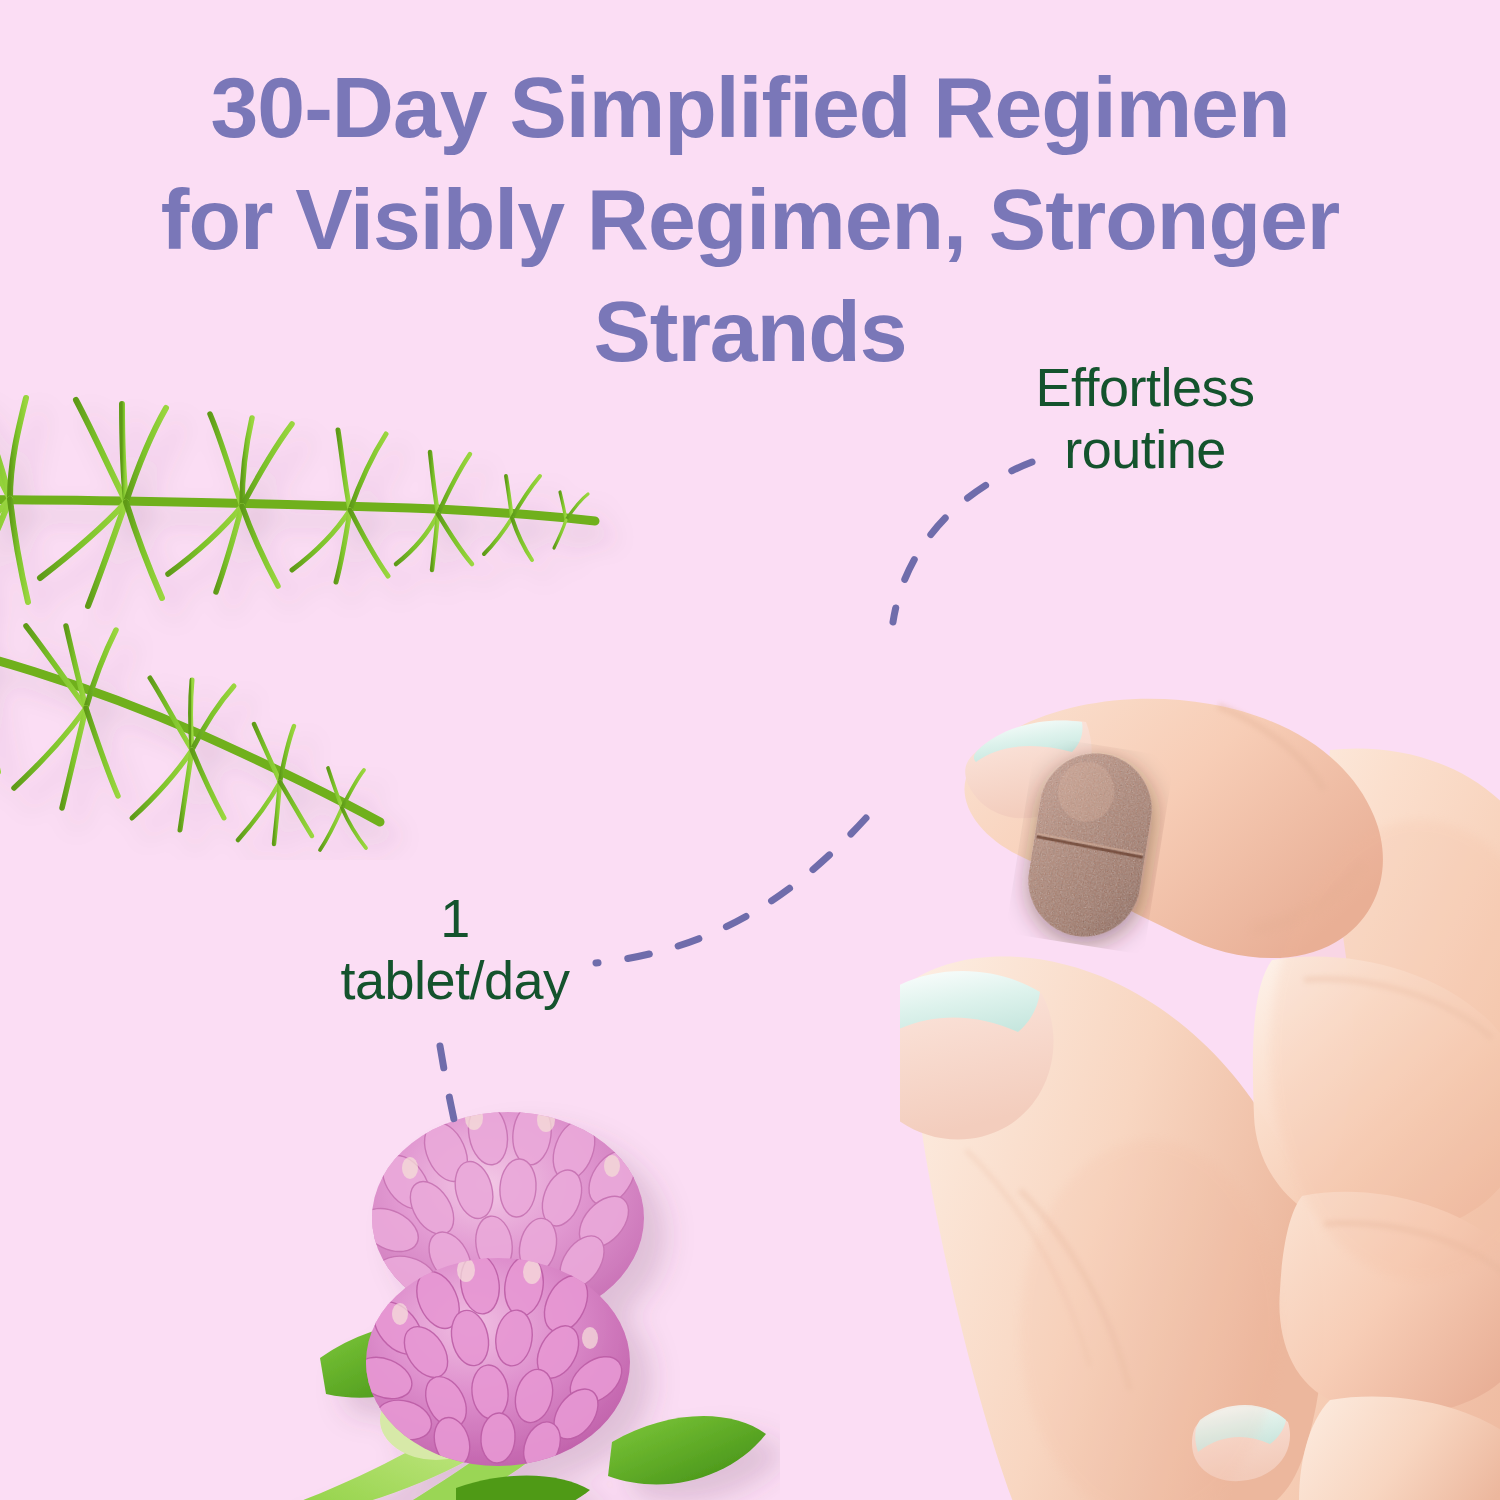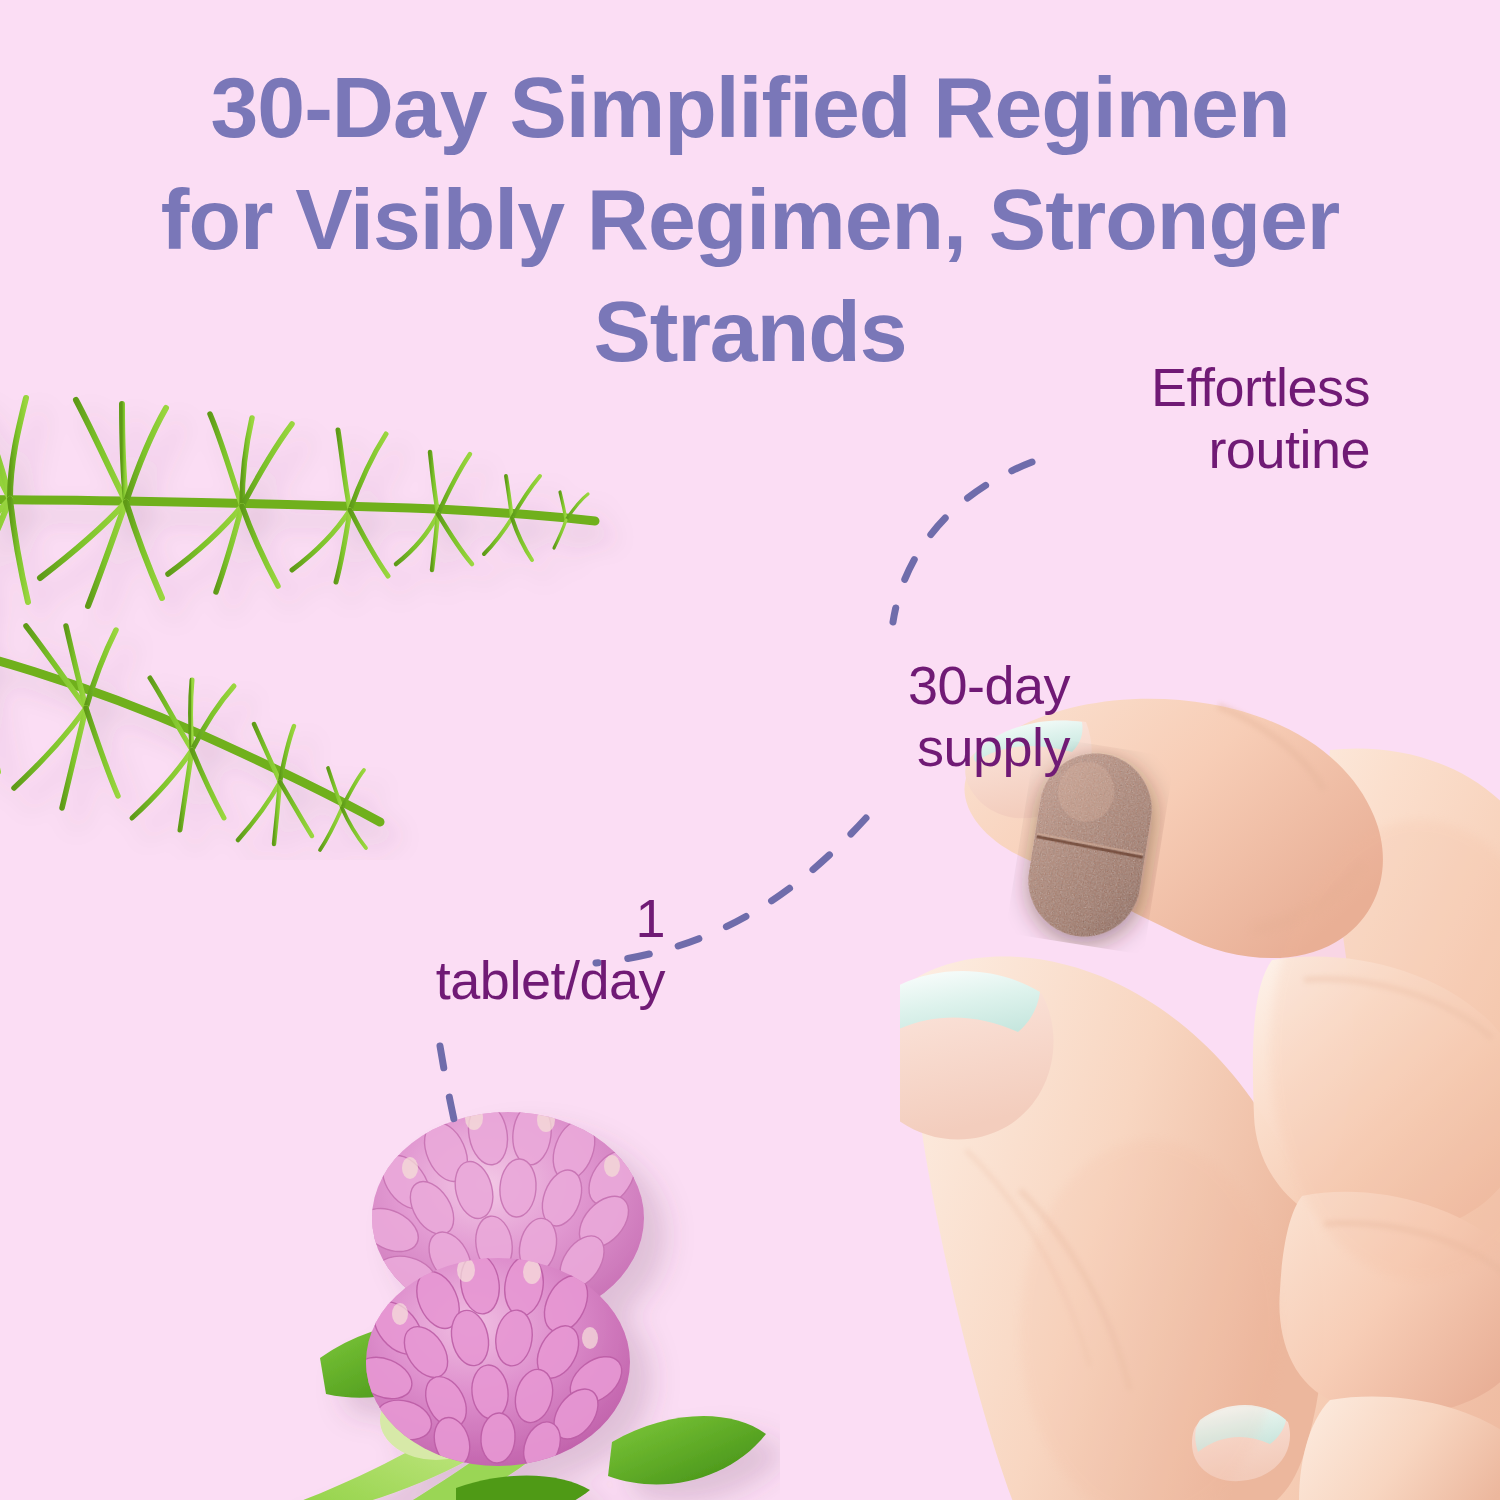--- a/index.html
+++ b/index.html
@@ -30,26 +30,26 @@
     line-height: 1.30;
     letter-spacing: -1px;
     -webkit-font-smoothing: antialiased;
   }
   .headline .l1 { display:block; }
   .headline .l2 { display:block; }
 
   
   .callout {
     position: absolute;
-    color: #701a75;
+    color: #14532d;
     font-family: "Liberation Sans", sans-serif;
     font-weight: 400;
     font-size: 54px;
     line-height: 1.14;
-    text-align: right;
+    text-align: center;
     white-space: pre-line;
     letter-spacing: -0.5px;
   }
   #callout-effortless { left: 920px; top: 357px; width: 450px; }
   #callout-supply     { left: 700px; top: 655px; width: 370px; }
   #callout-tablet     { left: 245px; top: 888px; width: 420px; }
 
   
   .connectors {
     position: absolute;
@@ -481,19 +481,17 @@
   </svg>
 
   <div class="headline">
     <span class="l1">30-Day Simplified Regimen</span>
     <span class="l2">for Visibly Regimen, Stronger Strands</span>
   </div>
 
   <div id="callout-effortless" class="callout">Effortless
 routine</div>
 
-  <div id="callout-supply" class="callout">30-day
-supply</div>
 
   <div id="callout-tablet" class="callout">1
 tablet/day</div>
 
 </div>
 
 </body></html>

